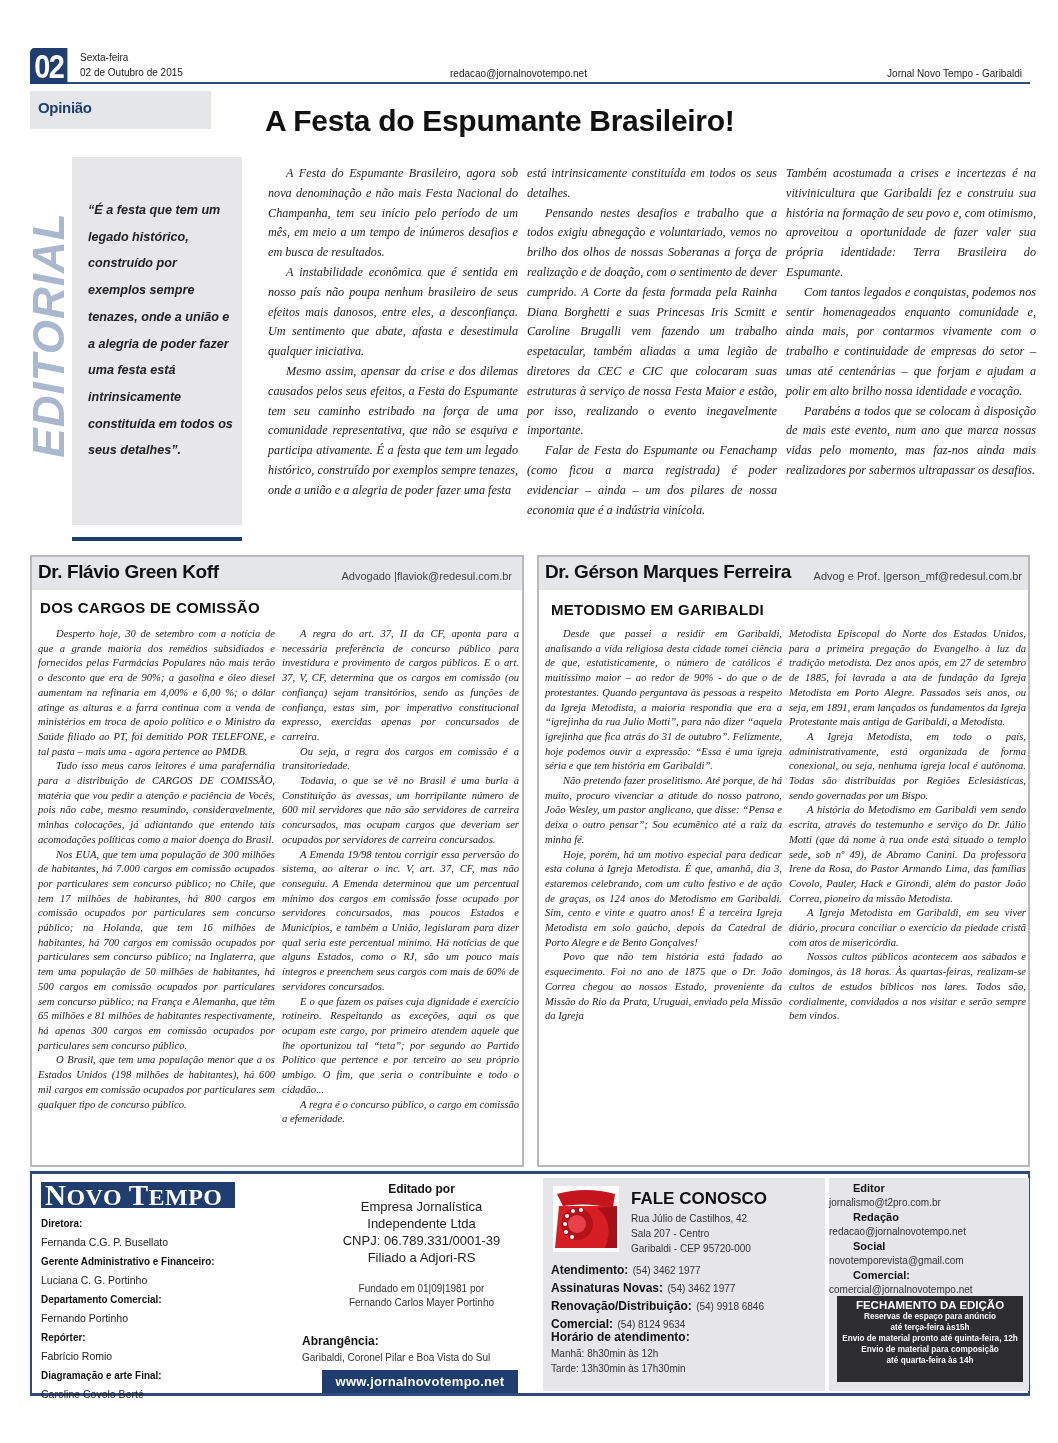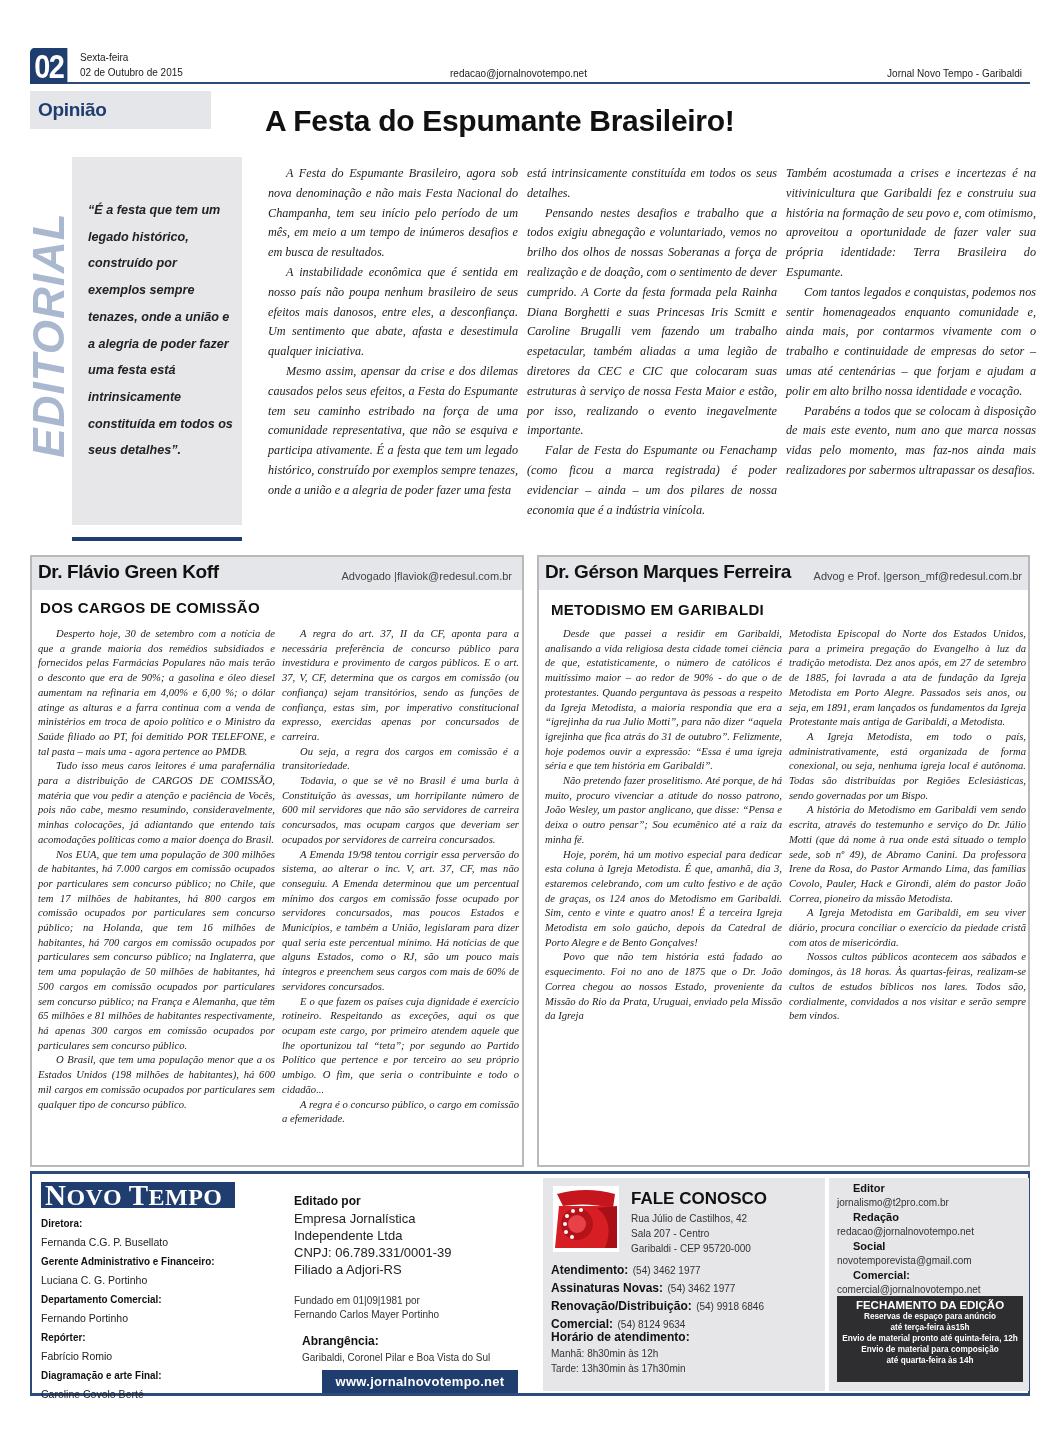--- a/index.html
+++ b/index.html
@@ -8,21 +8,21 @@
 
   
   .hdr { position: absolute; left: 30px; top: 46px; width: 1000px; height: 38px; border-bottom: 2px solid #2c4a7a; }
   .pagenum { position: absolute; left: 0; top: 2px; width: 44px; height: 36px; background: #1f3d6e; color: #fff; font-family: "Liberation Sans", sans-serif; font-weight: bold; font-size: 34px; line-height: 36px; text-align: center; border-radius: 5px 0 0 0; letter-spacing: -2px; transform: scaleX(0.85); transform-origin: left; }
   .hdr-day { position: absolute; left: 50px; top: 6px; font-size: 10px; color: #222; }
   .hdr-date { position: absolute; left: 50px; top: 21px; font-size: 10px; color: #222; }
   .hdr-email { position: absolute; left: 420px; top: 22px; font-size: 10px; color: #222; }
   .hdr-paper { position: absolute; right: 8px; top: 22px; font-size: 10px; color: #222; }
 
   .section-tab { position: absolute; left: 30px; top: 91px; width: 181px; height: 38px; background: #e4e6ea; }
-  .section-tab span { position: absolute; left: 8px; top: 8px; font-size: 19px; font-weight: bold; color: #1f3d6e; letter-spacing: -0.3px; }
+  .section-tab span { position: absolute; left: 8px; top: 8px; font-size: 15px; font-weight: bold; color: #1f3d6e; letter-spacing: -0.3px; }
 
   .headline { position: absolute; left: 265px; top: 104px; font-size: 30px; font-weight: bold; color: #111; letter-spacing: -0.3px; }
 
   
   .ed-vert { position: absolute; left: 28px; top: 235px; width: 42px; height: 200px; }
   .ed-vert span { position: absolute; left: 50%; top: 50%; transform: translate(-50%,-50%) rotate(-90deg); font-size: 44px; font-weight: bold; font-style: italic; color: #a9b8cf; letter-spacing: 1px; white-space: nowrap; }
   .quote-box { position: absolute; left: 72px; top: 157px; width: 170px; height: 368px; background: #e7e7e9; }
   .quote-box p { position: absolute; left: 16px; top: 40px; width: 150px; font-size: 12.6px; font-style: italic; font-weight: bold; line-height: 26.7px; color: #222; }
   .quote-rule { position: absolute; left: 72px; top: 537px; width: 170px; height: 4px; background: #1f3d6e; }
 
@@ -42,21 +42,21 @@
   .col-text p.cont { text-indent: 0; }
 
   
   .foot { position: absolute; left: 30px; top: 1171px; width: 1000px; height: 225px; border: 3px solid #2c4a7a; border-left-width: 2px; border-right-width: 2px; background: #fff; }
   .logo { position: absolute; left: 9px; top: 8px; width: 194px; height: 26px; background: #1f3d6e; color: #fff; font-family: "Liberation Serif", serif; font-weight: bold; font-size: 24px; line-height: 26px; padding-left: 4px; letter-spacing: 0.5px; }
   .logo .big { font-size: 29px; }
   .staff { position: absolute; left: 9px; top: 40px; width: 250px; }
   .staff .lbl { font-size: 11px; font-weight: bold; color: #111; height: 19px; line-height: 19px; transform: scaleX(0.9); transform-origin: left; white-space: nowrap; }
   .staff .val { font-size: 10.5px; color: #222; height: 19px; line-height: 19px; }
 
-  .pub { position: absolute; left: 262px; top: 20px; width: 255px; }
+  .pub { position: absolute; left: 262px; top: 8px; width: 255px; text-align: center; }
   .pub .ed-by { font-size: 12px; font-weight: bold; color: #111; height: 16px; }
   .pub .big { font-size: 13px; color: #222; line-height: 17px; }
   .pub .found { font-size: 10px; color: #333; line-height: 14px; margin-top: 16px; }
   .abr-lbl { position: absolute; left: 270px; top: 160px; font-size: 12px; font-weight: bold; color: #111; }
   .abr-val { position: absolute; left: 270px; top: 178px; font-size: 10px; color: #333; }
   .site { position: absolute; left: 290px; top: 196px; width: 196px; height: 23px; background: #1f3d6e; color: #fff; font-size: 13px; font-weight: bold; text-align: center; line-height: 23px; letter-spacing: 0.3px; }
 
   .contact { position: absolute; left: 511px; top: 4px; width: 282px; height: 213px; background: #e6e6e8; }
   .phone { position: absolute; left: 10px; top: 8px; width: 66px; height: 66px; }
   .fc-title { position: absolute; left: 88px; top: 11px; font-size: 17px; font-weight: bold; color: #111; }
@@ -64,21 +64,21 @@
   .fc-lines { position: absolute; left: 8px; top: 83px; line-height: 16px; }
   .fc-lines .row { white-space: nowrap; }
   .fc-lines b { font-size: 12px; color: #111; }
   .fc-lines span { font-size: 10px; color: #333; }
   .fc-hours { position: absolute; left: 8px; top: 152px; }
   .fc-hours .lbl { font-size: 12px; font-weight: bold; color: #111; height: 16px; }
   .fc-hours .val { font-size: 10px; color: #333; line-height: 15px; }
 
   .emails { position: absolute; left: 797px; top: 4px; width: 200px; height: 213px; background: #e6e6e8; }
   .emails .lbl { font-size: 11px; font-weight: bold; color: #111; height: 14px; line-height: 14px; padding-left: 24px; }
-  .emails .val { font-size: 10px; color: #333; height: 15px; line-height: 15px; padding-left: 8px; }
+  .emails .val { font-size: 10px; color: #333; height: 15px; line-height: 15px; }
   .emails .list { position: absolute; left: 0; top: 3px; }
   .closing { position: absolute; left: 8px; top: 118px; width: 186px; height: 86px; background: #2e2e30; color: #fff; text-align: center; padding-top: 3px; }
   .closing .t { font-size: 11.5px; font-weight: bold; }
   .closing .l { font-size: 8.2px; font-weight: bold; line-height: 11px; }
 </style>
 </head>
 <body>
 
 <div class="hdr">
   <div class="pagenum">02</div>

